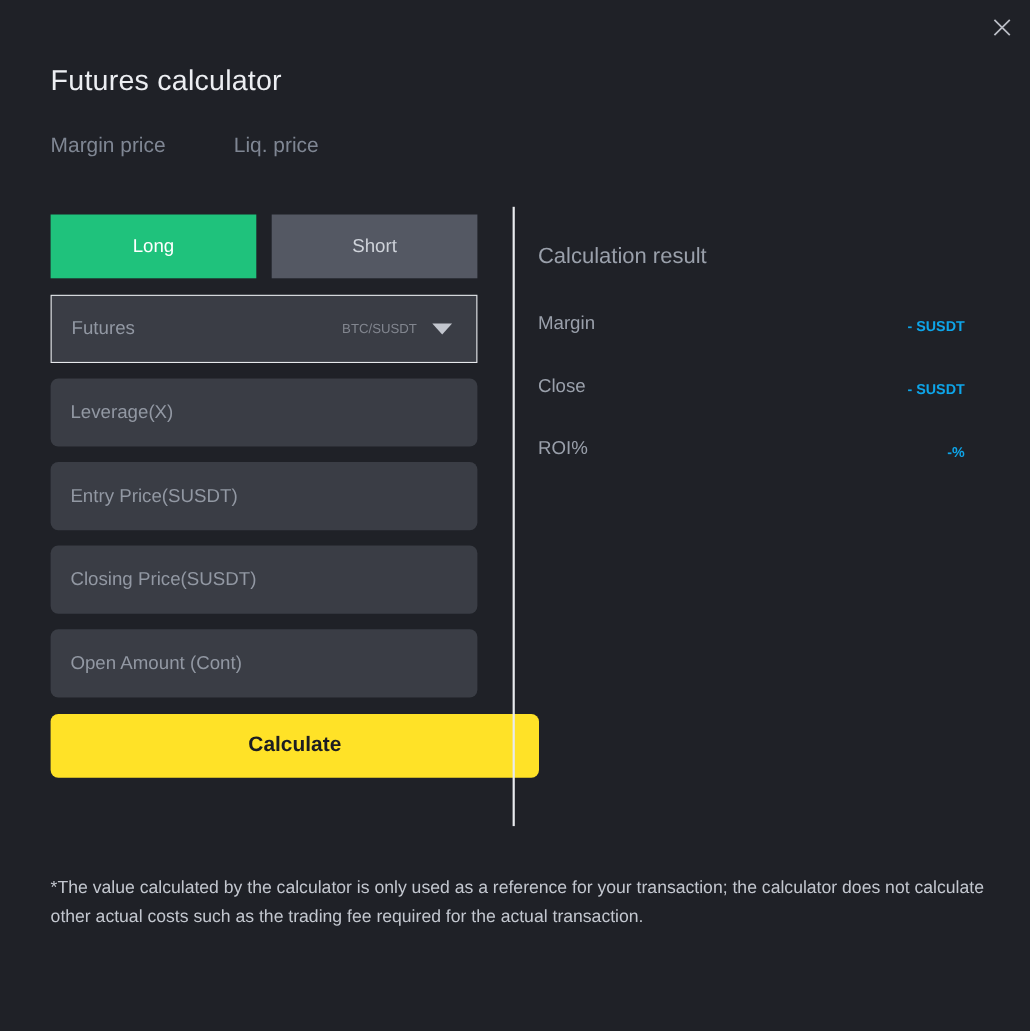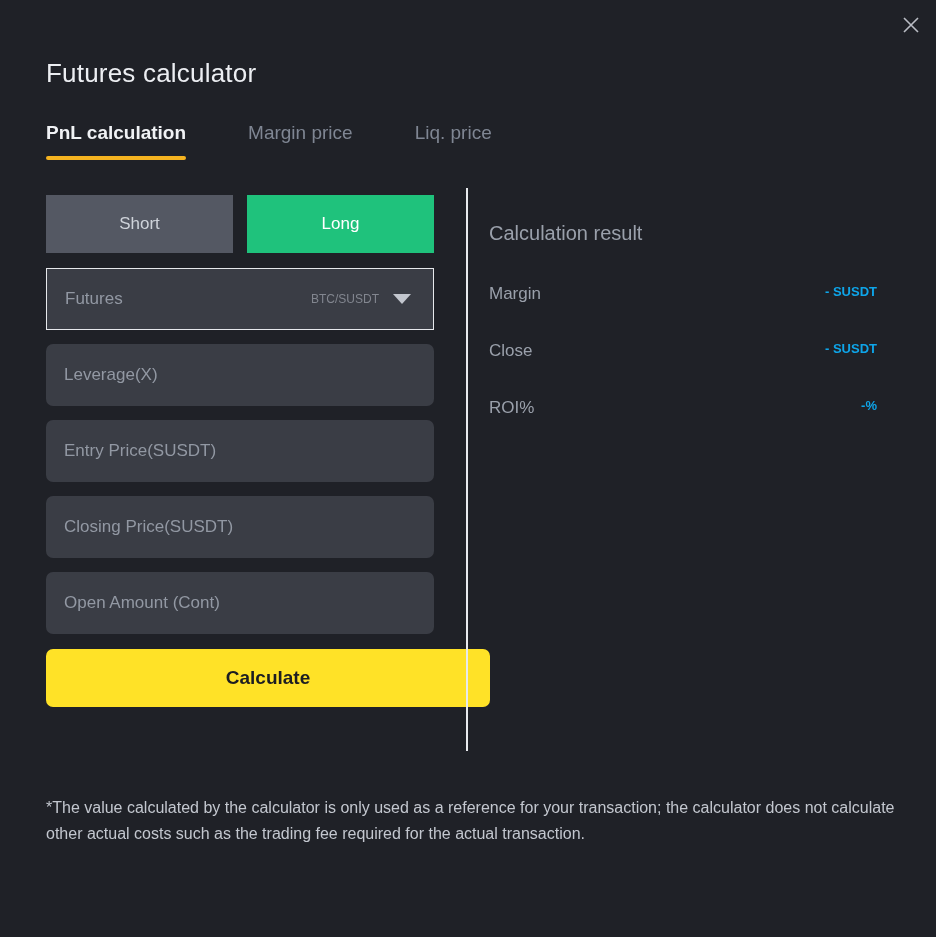--- a/index.html
+++ b/index.html
@@ -180,21 +180,21 @@
     top: 222px;
     width: 388px;
   }
   .result-title {
     font-size: 20px;
     color: #9aa0ab;
     margin-bottom: 39px;
   }
   .result-row {
     display: flex;
-    align-items: flex-start;
+    align-items: flex-end;
     justify-content: space-between;
     margin-bottom: 37px;
   }
   .result-row:last-child { margin-bottom: 0; }
   .result-label {
     font-size: 17px;
     color: #9aa0ab;
   }
   .result-value {
     font-size: 13px;
@@ -220,30 +220,29 @@
 
   <div class="close-btn">
     <svg width="20" height="20" viewBox="0 0 20 20" aria-hidden="true">
       <path d="M3 3 L17 17 M17 3 L3 17" stroke="#b9bcc4" stroke-width="1.6" fill="none"></path>
     </svg>
   </div>
 
   <div class="title">Futures calculator</div>
 
   <div class="tabs">
-    <div class="tab active">PnL calculation</div>
     <div class="tab">Margin price</div>
     <div class="tab">Liq. price</div>
   </div>
 
   <div class="left-col">
 
     <div class="side-toggle">
+      <button class="side-btn long">Long</button>
       <button class="side-btn short">Short</button>
-      <button class="side-btn long">Long</button>
     </div>
 
     <div class="field select">
       <span class="placeholder">Futures</span>
       <span class="value">BTC/SUSDT</span>
       <span class="caret"></span>
     </div>
 
     <div class="field">
       <span class="placeholder">Leverage(X)</span>

